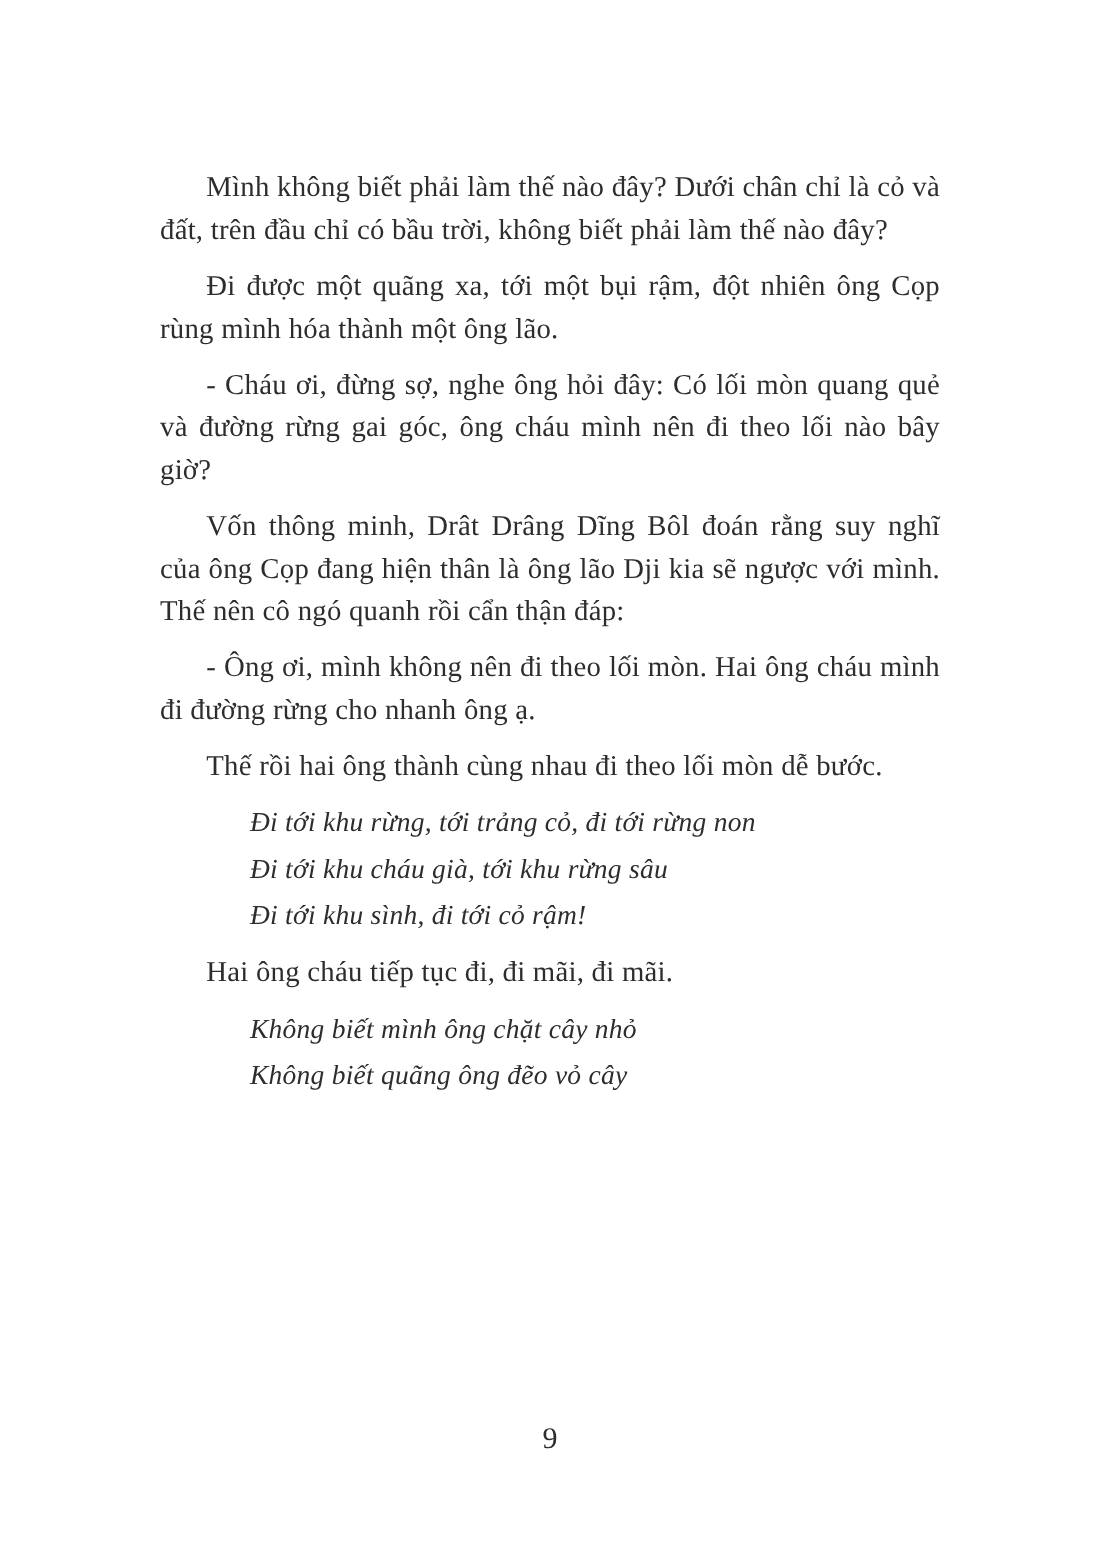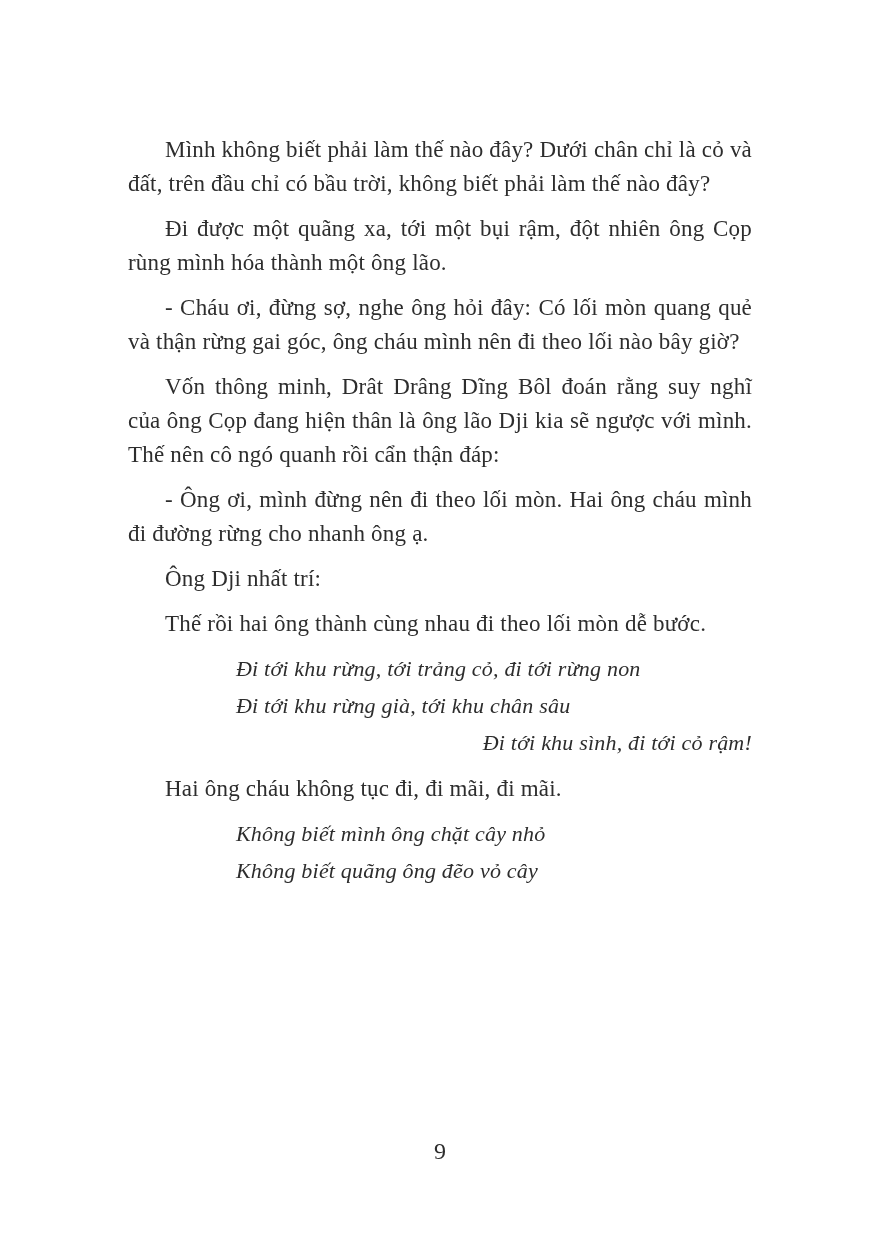--- a/index.html
+++ b/index.html
@@ -26,50 +26,49 @@
     line-height: 34px;
     text-align: justify;
     text-indent: 37px;
     margin: 0 0 11px 0;
     letter-spacing: 0.2px;
   }
   .content p.verse {
     font-size: 22px;
     line-height: 34px;
     font-style: italic;
-    margin: 3px 0 3px 108px;
+    margin: 3px 0 3px 72px;
     text-align: left;
     letter-spacing: 0.2px;
   }
   .content p.verse.group-start { margin-top: 6px; }
-  .content p.verse.group-end { margin-bottom: 12px; text-align: right; }
+  .content p.verse.group-end { margin-bottom: 12px; }
   .page-number {
     position: absolute;
     left: 0;
     width: 880px;
     top: 1136px;
     text-align: center;
     font-size: 24px;
     line-height: 30px;
     color: #2d2d2d;
   }
 </style>
 </head>
 <body>
 
 <div class="page">
   <div class="content">
     <p class="body">Mình không biết phải làm thế nào đây? Dưới chân chỉ là cỏ và đất, trên đầu chỉ có bầu trời, không biết phải làm thế nào đây?</p>
     <p class="body">Đi được một quãng xa, tới một bụi rậm, đột nhiên ông Cọp rùng mình hóa thành một ông lão.</p>
-    <p class="body">- Cháu ơi, đừng sợ, nghe ông hỏi đây: Có lối mòn quang quẻ và thận rừng gai góc, ông cháu mình nên đi theo lối nào bây giờ?</p>
+    <p class="body">- Cháu ơi, đừng sợ, nghe ông hỏi đây: Có lối mòn quang quẻ và đường rừng gai góc, ông cháu mình nên đi theo lối nào bây giờ?</p>
     <p class="body">Vốn thông minh, Drât Drâng Dĩng Bôl đoán rằng suy nghĩ của ông Cọp đang hiện thân là ông lão Dji kia sẽ ngược với mình. Thế nên cô ngó quanh rồi cẩn thận đáp:</p>
-    <p class="body">- Ông ơi, mình đừng nên đi theo lối mòn. Hai ông cháu mình đi đường rừng cho nhanh ông ạ.</p>
-    <p class="body">Ông Dji nhất trí:</p>
+    <p class="body">- Ông ơi, mình không nên đi theo lối mòn. Hai ông cháu mình đi đường rừng cho nhanh ông ạ.</p>
     <p class="body">Thế rồi hai ông thành cùng nhau đi theo lối mòn dễ bước.</p>
     <p class="verse group-start">Đi tới khu rừng, tới trảng cỏ, đi tới rừng non</p>
-    <p class="verse">Đi tới khu rừng già, tới khu chân sâu</p>
+    <p class="verse">Đi tới khu cháu già, tới khu rừng sâu</p>
     <p class="verse group-end">Đi tới khu sình, đi tới cỏ rậm!</p>
-    <p class="body">Hai ông cháu không tục đi, đi mãi, đi mãi.</p>
+    <p class="body">Hai ông cháu tiếp tục đi, đi mãi, đi mãi.</p>
     <p class="verse group-start">Không biết mình ông chặt cây nhỏ</p>
     <p class="verse">Không biết quãng ông đẽo vỏ cây</p>
   </div>
   <div class="page-number">9</div>
 </div>
 
 </body></html>

